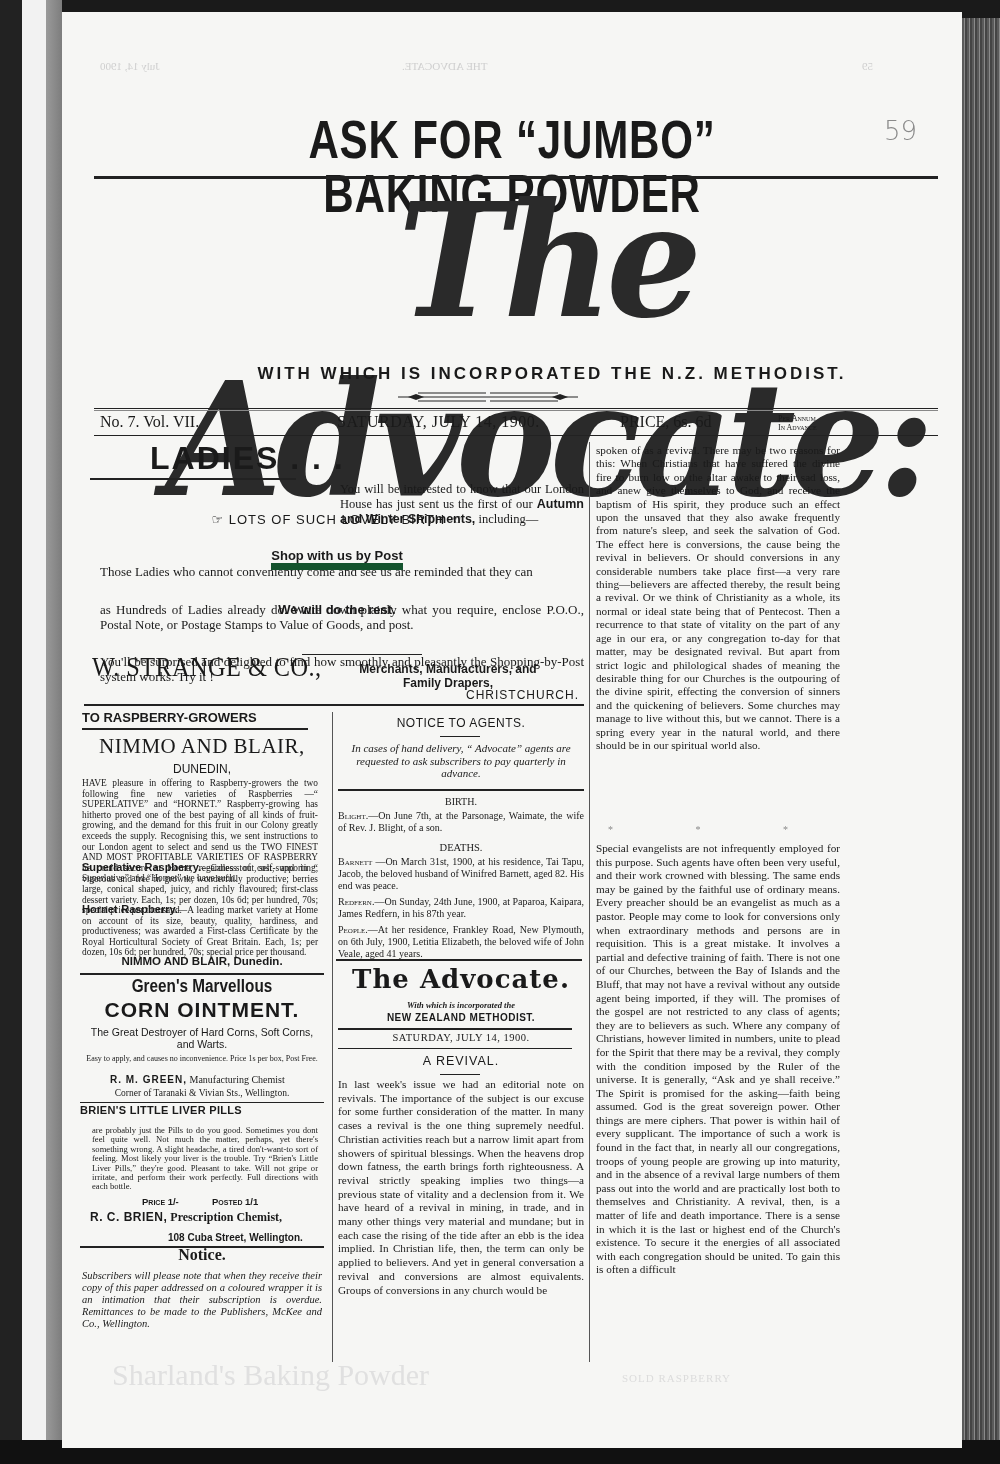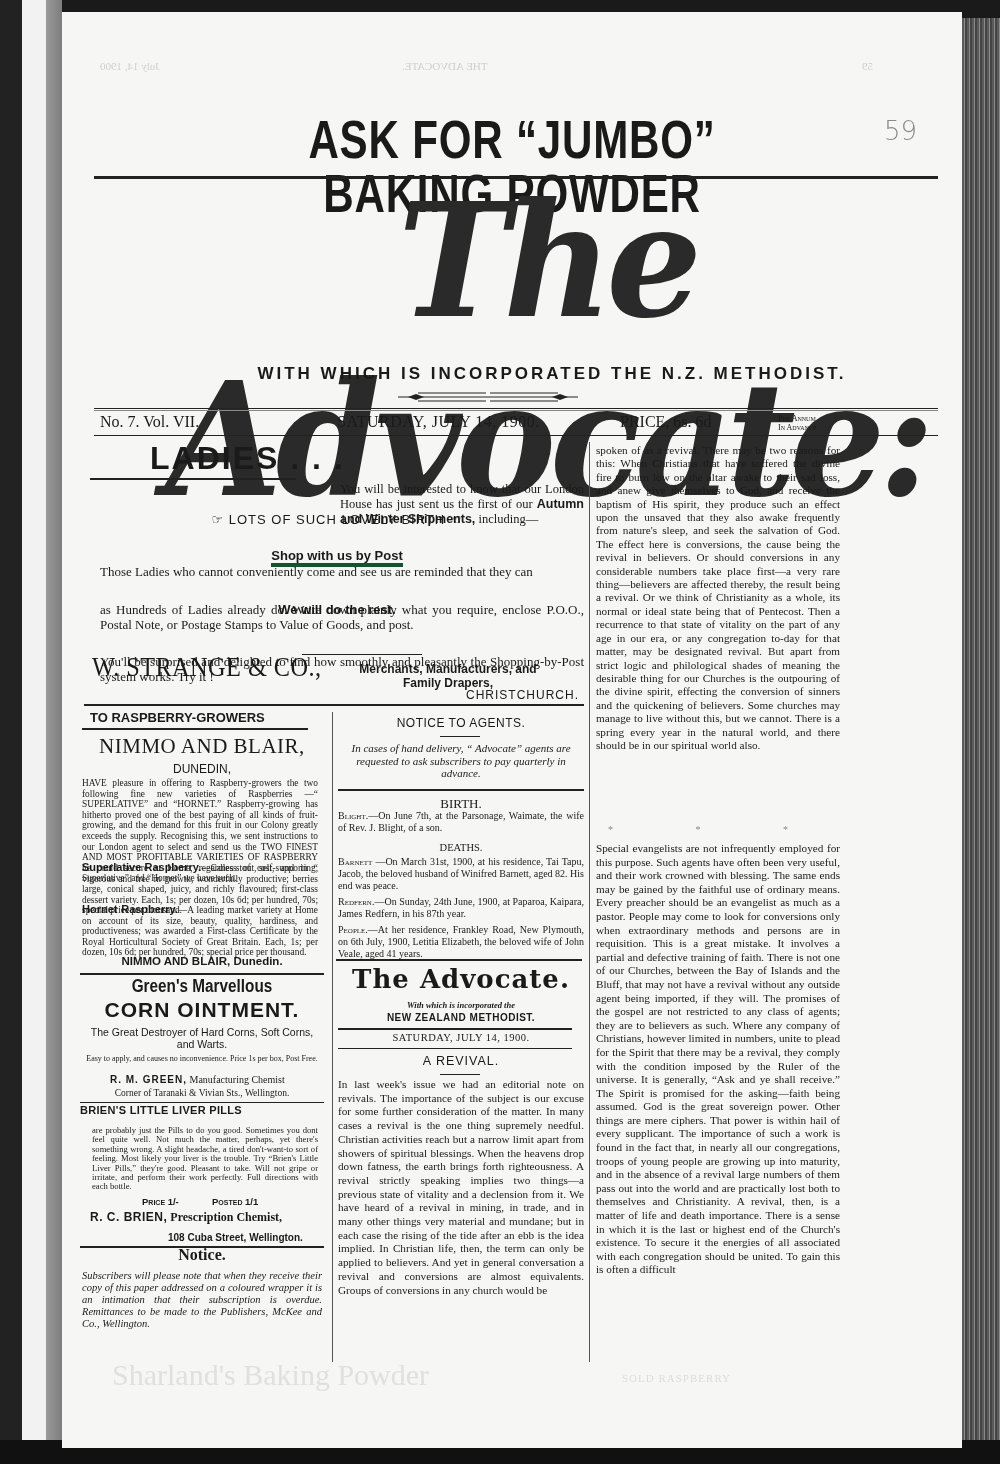--- a/index.html
+++ b/index.html
@@ -70,37 +70,37 @@
   </div>
   <div class="rule" style="left:32px;top:423px;width:844px;height:1px;"></div>
 
   <div class="abs ladies-title">LADIES . . .</div>
   <div class="rule" style="left:28px;top:466px;width:206px;height:2px;"></div>
   <div class="abs txt" style="left:278px;top:436px;width:244px;">
     <span>You will be interested to know that our London House has just sent us the first of our </span><span class="sans-b">Autumn and Winter Shipments,</span><span> including—</span>
   </div>
   <div class="abs center sans-b" style="left:28px;top:500px;width:494px;font-size:13px;font-weight:normal;letter-spacing:1px;">☞ LOTS OF SUCH LOVELY BIRTH ☜</div>
   <div class="abs txt" style="left:38px;top:518px;width:484px;font-size:13px;">Those Ladies who cannot conveniently come and see us are reminded that they can</div>
-  <div class="abs center sans-b" style="left:28px;top:536px;width:494px;font-size:13px;"><span style="border-bottom:4px solid #14532d;">Shop with us by Post</span></div>
+  <div class="abs center sans-b" style="left:28px;top:536px;width:494px;font-size:13px;"><span style="border-bottom:7px solid #14532d;">Shop with us by Post</span></div>
   <div class="abs txt" style="left:38px;top:556px;width:484px;font-size:13px;">as Hundreds of Ladies already do.  Write down plainly what you require, enclose P.O.O., Postal Note, or Postage Stamps to Value of Goods, and post.</div>
   <div class="abs center sans-b" style="left:28px;top:590px;width:494px;font-size:13px;">We will do the rest.</div>
   <div class="abs txt" style="left:38px;top:608px;width:484px;font-size:13px;">You'll be surprised and delighted to find how smoothly and pleasantly the Shopping-by-Post system works.  Try it !</div>
   <div class="rule" style="left:240px;top:642px;width:120px;height:1px;"></div>
   <div class="abs" style="left:30px;top:640px;font-size:27px;letter-spacing:0.5px;transform:scaleX(0.9);transform-origin:left;">W. STRANGE &amp; CO.,</div>
   <div class="abs sans-b center" style="left:276px;top:650px;width:220px;font-size:12px;line-height:14px;">
     <div>Merchants, Manufacturers, and</div>
     <div>Family Drapers,</div>
   </div>
   <div class="abs sans-b" style="left:404px;top:676px;font-size:12px;font-weight:normal;letter-spacing:1px;">CHRISTCHURCH.</div>
   <div class="rule" style="left:22px;top:692px;width:500px;height:2px;"></div>
 
   <div class="vline" style="left:270px;top:700px;height:650px;"></div>
   <div class="vline" style="left:527px;top:430px;height:920px;"></div>
 
-  <div class="abs sans-b" style="left:20px;top:698px;font-size:13px;margin-left:8px;">TO RASPBERRY-GROWERS</div>
+  <div class="abs sans-b" style="left:20px;top:698px;font-size:13px;">TO RASPBERRY-GROWERS</div>
   <div class="rule" style="left:20px;top:716px;width:226px;height:2px;"></div>
   <div class="abs center" style="left:20px;top:722px;width:240px;font-size:21px;letter-spacing:0.5px;">NIMMO AND BLAIR,</div>
   <div class="abs center sans-b" style="left:20px;top:750px;width:240px;font-size:12px;font-weight:normal;">DUNEDIN,</div>
   <div class="abs smalltxt" style="left:20px;top:766px;width:236px;font-size:9.4px;line-height:10.6px;">HAVE pleasure in offering to Raspberry-growers the two following fine new varieties of Raspberries —“ SUPERLATIVE” and “HORNET.” Raspberry-growing has hitherto proved one of the best paying of all kinds of fruit-growing, and the demand for this fruit in our Colony greatly exceeds the supply. Recognising this, we sent instructions to our London agent to select and send us the TWO FINEST AND MOST PROFITABLE VARIETIES OF RASPBERRY he could secure at Home, regardless of cost, and in “ Superlative” and “Hornet” we have such.</div>
   <div class="abs smalltxt" style="left:20px;top:850px;width:236px;font-size:9.4px;line-height:10.6px;"><span class="sans-b" style="font-size:11px;">Superlative Raspberry.</span><span>—Canes stout, self-supporting, vigorous and free in growth, wonderfully productive; berries large, conical shaped, juicy, and richly flavoured; first-class dessert variety.  Each, 1s; per dozen, 10s 6d; per hundred, 70s; special price per thousand.</span></div>
   <div class="abs smalltxt" style="left:20px;top:892px;width:236px;font-size:9.4px;line-height:10.6px;"><span class="sans-b" style="font-size:11px;">Hornet Raspberry.</span><span>—A leading market variety at Home on account of its size, beauty, quality, hardiness, and productiveness; was awarded a First-class Certificate by the Royal Horticultural Society of Great Britain.  Each, 1s; per dozen, 10s 6d; per hundred, 70s; special price per thousand.</span></div>
   <div class="abs center sans-b" style="left:20px;top:943px;width:240px;font-size:11.5px;">NIMMO AND BLAIR, Dunedin.</div>
   <div class="rule" style="left:18px;top:961px;width:244px;height:2px;"></div>
 
   <div class="abs center sans-b" style="left:20px;top:964px;width:240px;font-size:18px;transform:scaleX(0.85);">Green's Marvellous</div>
@@ -120,21 +120,21 @@
   <div class="rule" style="left:18px;top:1234px;width:244px;height:2px;"></div>
 
   <div class="abs center" style="left:20px;top:1234px;width:240px;font-size:16px;font-weight:bold;">Notice.</div>
   <div class="abs" style="left:20px;top:1258px;width:240px;font-size:10.5px;line-height:12px;font-style:italic;text-align:justify;">Subscribers will please note that when they receive their copy of this paper addressed on a coloured wrapper it is an intimation that their subscription is overdue.  Remittances to be made to the Publishers, McKee and Co., Wellington.</div>
 
   <div class="abs center" style="left:276px;top:704px;width:246px;font-family:'Liberation Sans',sans-serif;font-size:12px;letter-spacing:0.5px;">NOTICE TO AGENTS.</div>
   <div class="rule" style="left:378px;top:724px;width:40px;height:1px;"></div>
   <div class="abs center" style="left:276px;top:730px;width:246px;font-size:11px;line-height:12.5px;font-style:italic;">In cases of hand delivery, “ Advocate” agents are requested to ask subscribers to pay quarterly in advance.</div>
   <div class="rule" style="left:276px;top:777px;width:246px;height:2px;"></div>
 
-  <div class="abs center" style="left:276px;top:784px;width:246px;font-size:13px;">BIRTH.</div>
+  <div class="abs center" style="left:276px;top:784px;width:246px;font-size:10px;">BIRTH.</div>
   <div class="abs col-text" style="left:276px;top:798px;width:246px;font-size:10px;line-height:12px;"><span style="font-variant:small-caps;">Blight.</span><span>—On June 7th, at the Parsonage, Waimate, the wife of Rev. J. Blight, of a son.</span></div>
 
   <div class="abs center" style="left:276px;top:830px;width:246px;font-size:10.5px;">DEATHS.</div>
   <div class="abs col-text" style="left:276px;top:844px;width:246px;font-size:10px;line-height:12px;"><span style="font-variant:small-caps;">Barnett</span><span> —On March 31st, 1900, at his residence, Tai Tapu, Jacob, the beloved husband of Winifred Barnett, aged 82.  His end was peace.</span></div>
   <div class="abs col-text" style="left:276px;top:884px;width:246px;font-size:10px;line-height:12px;"><span style="font-variant:small-caps;">Redfern.</span><span>—On Sunday, 24th June, 1900, at Paparoa, Kaipara, James Redfern, in his 87th year.</span></div>
   <div class="abs col-text" style="left:276px;top:912px;width:246px;font-size:10px;line-height:12px;"><span style="font-variant:small-caps;">People.</span><span>—At her residence, Frankley Road, New Plymouth, on 6th July, 1900, Letitia Elizabeth, the beloved wife of John Veale, aged 41 years.</span></div>
   <div class="rule" style="left:274px;top:947px;width:246px;height:2px;"></div>
 
   <div class="abs center" style="left:276px;top:952px;width:246px;font-family:'DejaVu Serif',serif;font-weight:bold;font-size:26px;letter-spacing:1px;">The Advocate.</div>
   <div class="abs center" style="left:276px;top:988px;width:246px;font-size:8.5px;font-style:italic;font-weight:bold;">With which is incorporated the</div>

